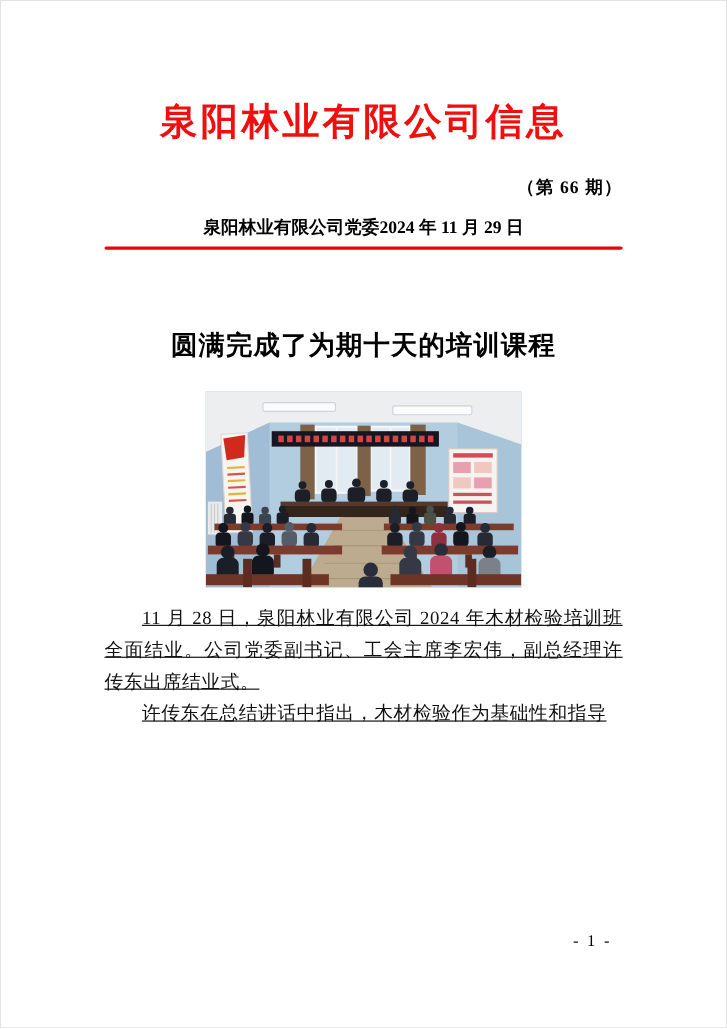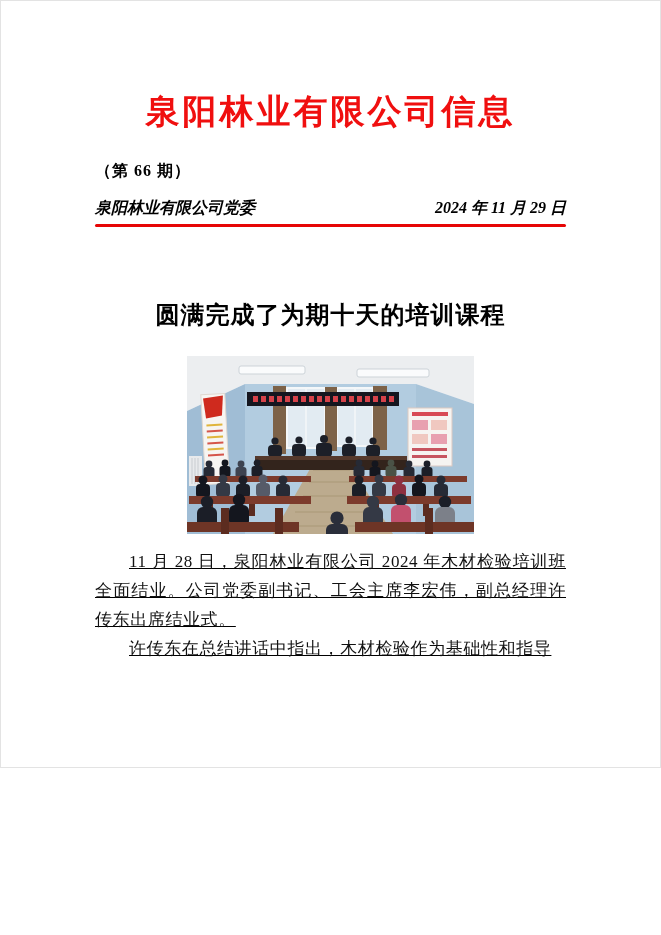--- a/index.html
+++ b/index.html
@@ -2,59 +2,58 @@
 <html><head>
 <meta charset="utf-8">
 <style>
   * { margin: 0; padding: 0; box-sizing: border-box; }
   html, body { background: #ffffff; }
   body { font-family: "Liberation Serif", "DejaVu Serif", serif; }
 
   .page {
     position: relative;
     width: 661px;
-    height: 768px;
+    height: 935px;
     margin: 0 auto;
     background: #ffffff;
     border: 1px solid #e3e3e3;
     padding: 0 94px;
     overflow: hidden;
   }
 
   .masthead-title {
     padding-top: 90px;
     text-align: center;
     font-size: 34px;
     line-height: 42px;
     font-weight: bold;
     letter-spacing: 3px;
     color: #f00f0f;
     white-space: nowrap;
   }
 
   .issue-line {
     margin-top: 28px;
-    text-align: left;
+    text-align: right;
     font-size: 16px;
     line-height: 20px;
     font-weight: bold;
     color: #000;
     letter-spacing: 1px;
   }
 
   .pub-row {
     margin-top: 17px;
     display: flex;
-    justify-content: space-between;
+    justify-content: center;
     align-items: baseline;
     font-size: 16px;
     line-height: 20px;
     font-weight: bold;
     color: #000;
-    font-style: italic;
   }
 
   .red-rule {
     margin-top: 6px;
     height: 3px;
     background: #e60505;
     border-radius: 2px;
   }
 
   .article-title {

